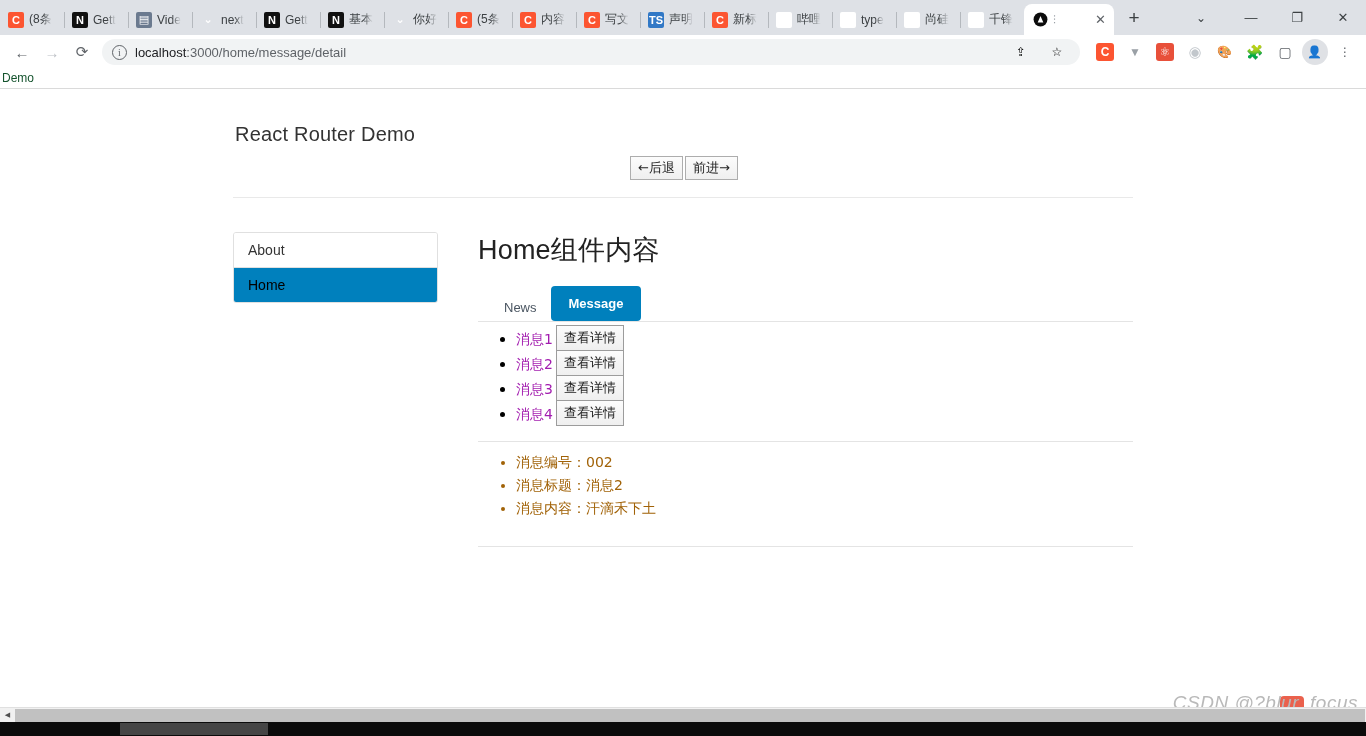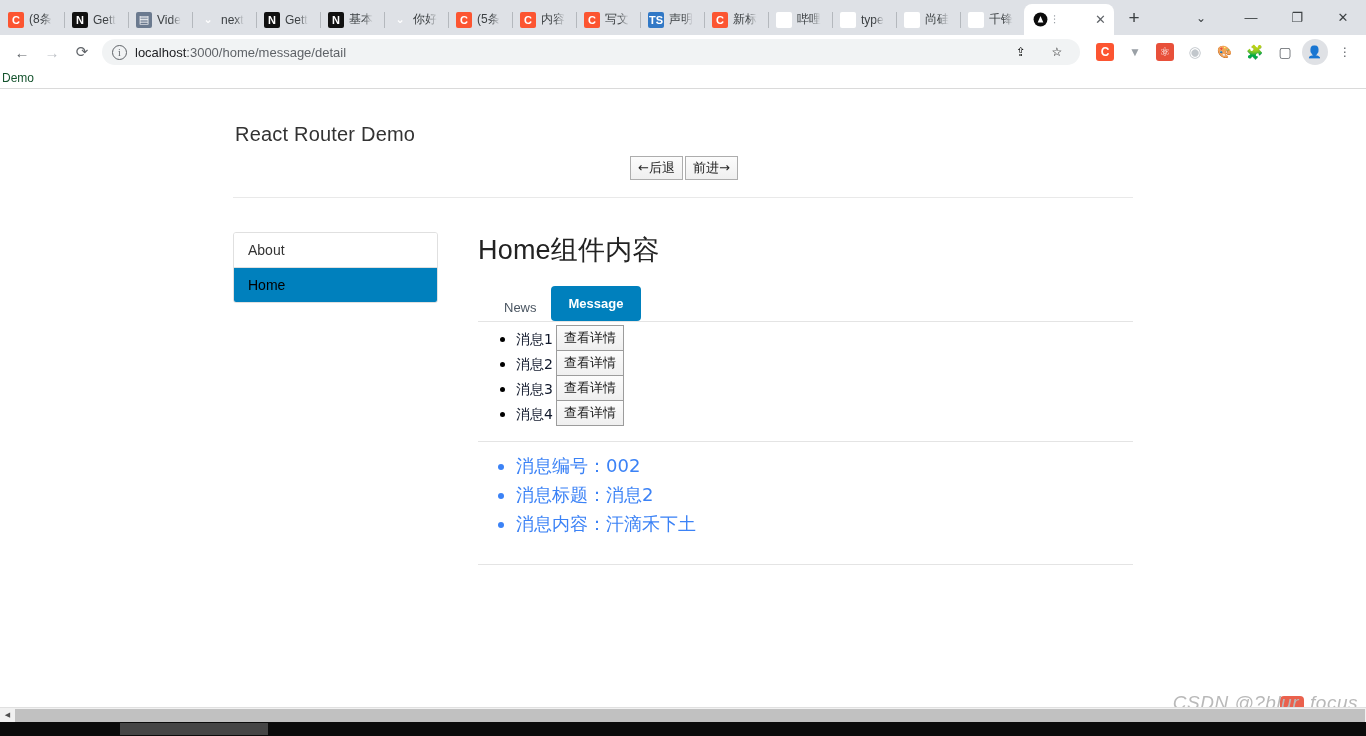--- a/index.html
+++ b/index.html
@@ -159,33 +159,33 @@
   }
   .tabbtn.active {
     background: var(--accent); color:#fff; font-weight:bold;
     padding: 10px 18px; border-radius:4px;
   }
   .hr2 { border:0; border-top:1px solid #e4e4e4; margin: 0; }
 
   ul.msgs { margin: 8px 0 0 0; padding-left: 38px; list-style: disc; }
   ul.msgs li { margin: 0 0 7px 0; position: relative; height: 18px; }
   ul.msgs li .mlink {
-    font-size: 14px; color: #0f172a; text-decoration:none;
+    font-size: 14px; color: #a21caf; text-decoration:none;
     font-family: "DejaVu Sans", sans-serif;
   }
   .detail-btn {
     position:absolute; top:-5px;
     font-size: 13px; padding: 3px 7px;
     background: linear-gradient(#fcfcfc,#efefef);
     border: 1px solid #9c9c9c; color:#222;
     font-family: "DejaVu Sans", sans-serif; white-space:nowrap;
   }
   ul.details { margin: 12px 0 0 0; padding-left: 38px; list-style: disc; }
   ul.details li {
-    font-size: 18px; color:#3b82f6; margin-bottom: 5px;
+    font-size: 14px; color:#a16207; margin-bottom: 5px;
     font-family: "DejaVu Sans", sans-serif;
   }
 
   
   .hscroll {
     position:absolute; left:0; right:0; bottom:14px; height:15px;
     background:#f1f1f1; display:flex; align-items:center;
     border-top:1px solid #e0e0e0;
   }
   .hs-arrow {

